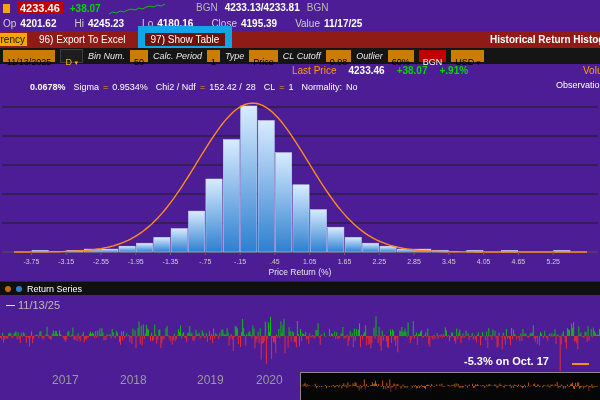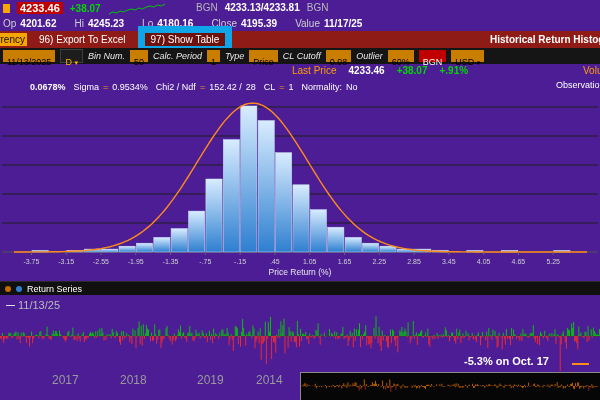--- a/index.html
+++ b/index.html
@@ -835,21 +835,21 @@
     </svg>
   <span class="serieslegend">
     <span class="legline"></span>
     <span>11/13/25</span>
   </span>
 
   <div id="years">
       <span class="yr" style="left: 52px;">2017</span>
       <span class="yr" style="left: 120px;">2018</span>
       <span class="yr" style="left: 197px;">2019</span>
-      <span class="yr" style="left: 256px;">2014</span>
+      <span class="yr" style="left: 256px;">2020</span>
       <span class="yr" style="left: 324px;">2021</span>
       <span class="yr" style="left: 392px;">2022</span>
       <span class="yr" style="left: 460px;">2023</span>
       <span class="yr" style="left: 528px;">2024</span>
     </div>
 
   <div class="annotation">-5.3% on Oct. 17</div>
   <div class="anndash"></div>
 
   <div class="navigator">

